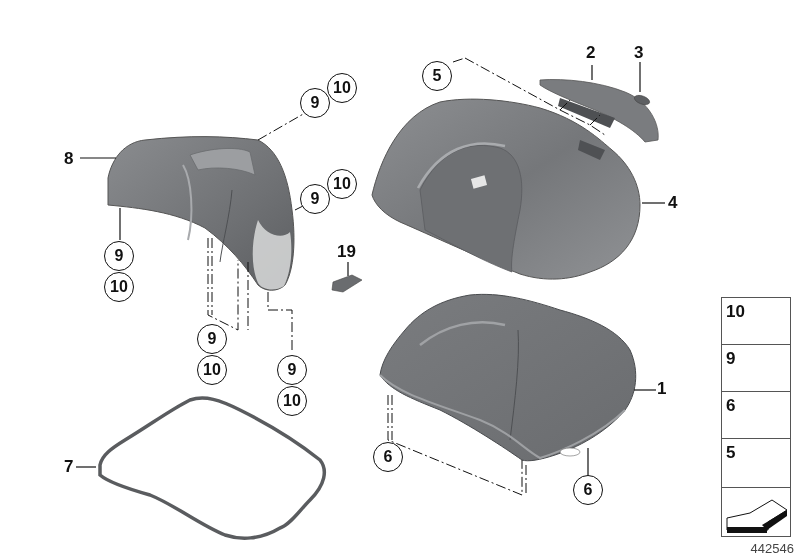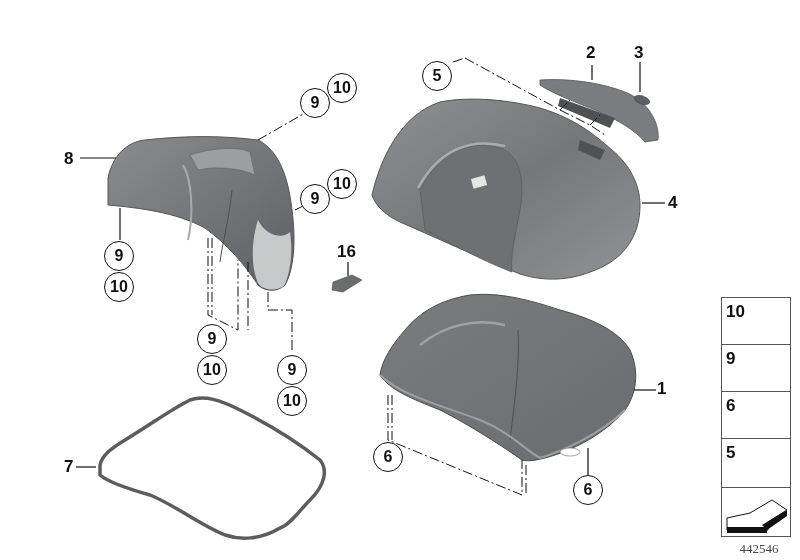--- a/index.html
+++ b/index.html
@@ -2,21 +2,21 @@
 <html><head>
 <meta charset="utf-8">
 <style>
   html,body{margin:0;padding:0;background:#ffffff;}
   body{width:800px;height:560px;position:relative;overflow:hidden;font-family:"Liberation Sans",sans-serif;}
   #stage{position:absolute;left:0;top:0;width:800px;height:560px;}
   .lbl{position:absolute;font-weight:bold;font-size:17px;color:#111;line-height:1;font-family:"Liberation Sans",sans-serif;}
   .circ{position:absolute;width:30px;height:30px;border:1.5px solid #111;border-radius:50%;box-sizing:border-box;display:flex;align-items:center;justify-content:center;font-weight:bold;font-size:16px;color:#111;background:#fff;font-family:"Liberation Sans",sans-serif;}
   .legend-box{position:absolute;left:721px;width:70px;border:1px solid #555;box-sizing:border-box;background:#fff;}
   .legend-num{position:absolute;left:4px;top:4px;font-weight:bold;font-size:17px;color:#111;font-family:"Liberation Sans",sans-serif;}
-  .docid{position:absolute;left:724px;top:541px;width:70px;text-align:center;font-size:13px;color:#444;font-family:Liberation Serif, serif;}
+  .docid{position:absolute;left:724px;top:541px;width:70px;text-align:right;font-size:13px;color:#444;font-family:Liberation Sans, sans-serif;}
 </style>
 </head>
 <body>
 
 <div id="stage">
 
   <svg width="800" height="560" style="position:absolute;left:0;top:0">
     <defs>
       <linearGradient id="g8" x1="0" y1="0" x2="1" y2="1">
         <stop offset="0" stop-color="#8a8c8f"></stop>
@@ -117,21 +117,21 @@
       <path d="M762,525 L787,510 L787,516 L767,530 Z" fill="#111"></path>
     </g>
   </svg>
 
   <span class="lbl" style="left:657px;top:380px">1</span>
   <span class="lbl" style="left:586px;top:44px">2</span>
   <span class="lbl" style="left:634px;top:44px">3</span>
   <span class="lbl" style="left:668px;top:194px">4</span>
   <span class="lbl" style="left:64px;top:458px">7</span>
   <span class="lbl" style="left:64px;top:150px">8</span>
-  <span class="lbl" style="left:337px;top:243px">16</span>
+  <span class="lbl" style="left:337px;top:243px">19</span>
 
   <div class="circ" style="left:422px;top:61px">5</div>
   <div class="circ" style="left:373px;top:442px">6</div>
   <div class="circ" style="left:573px;top:475px">6</div>
 
   <div class="circ" style="left:300px;top:88px">9</div>
   <div class="circ" style="left:327px;top:73px">10</div>
 
   <div class="circ" style="left:300px;top:184px">9</div>
   <div class="circ" style="left:327px;top:169px">10</div>

